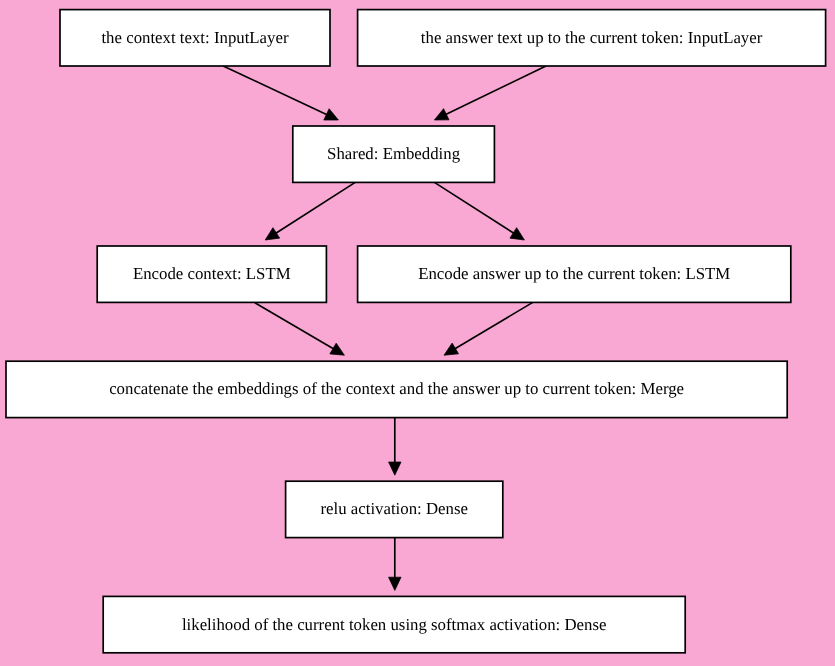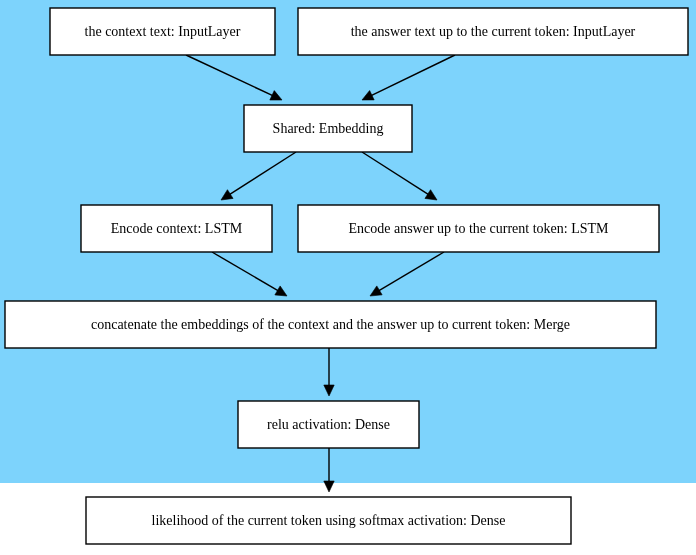--- a/index.html
+++ b/index.html
@@ -9,22 +9,22 @@
   }
   body {
     width: 696px;
     height: 555px;
     overflow: hidden;
     font-family: "Liberation Serif", serif;
   }
   #graph-root {
     position: relative;
     width: 696px;
-    height: 483px;
-    background: #7dd3fc;
+    height: 555px;
+    background: #f9a8d4;
   }
   svg.graph-canvas {
     display: block;
     width: 696px;
     height: 555px;
   }
   .node-box {
     fill: #ffffff;
     stroke: #000000;
     stroke-width: 1.4;

